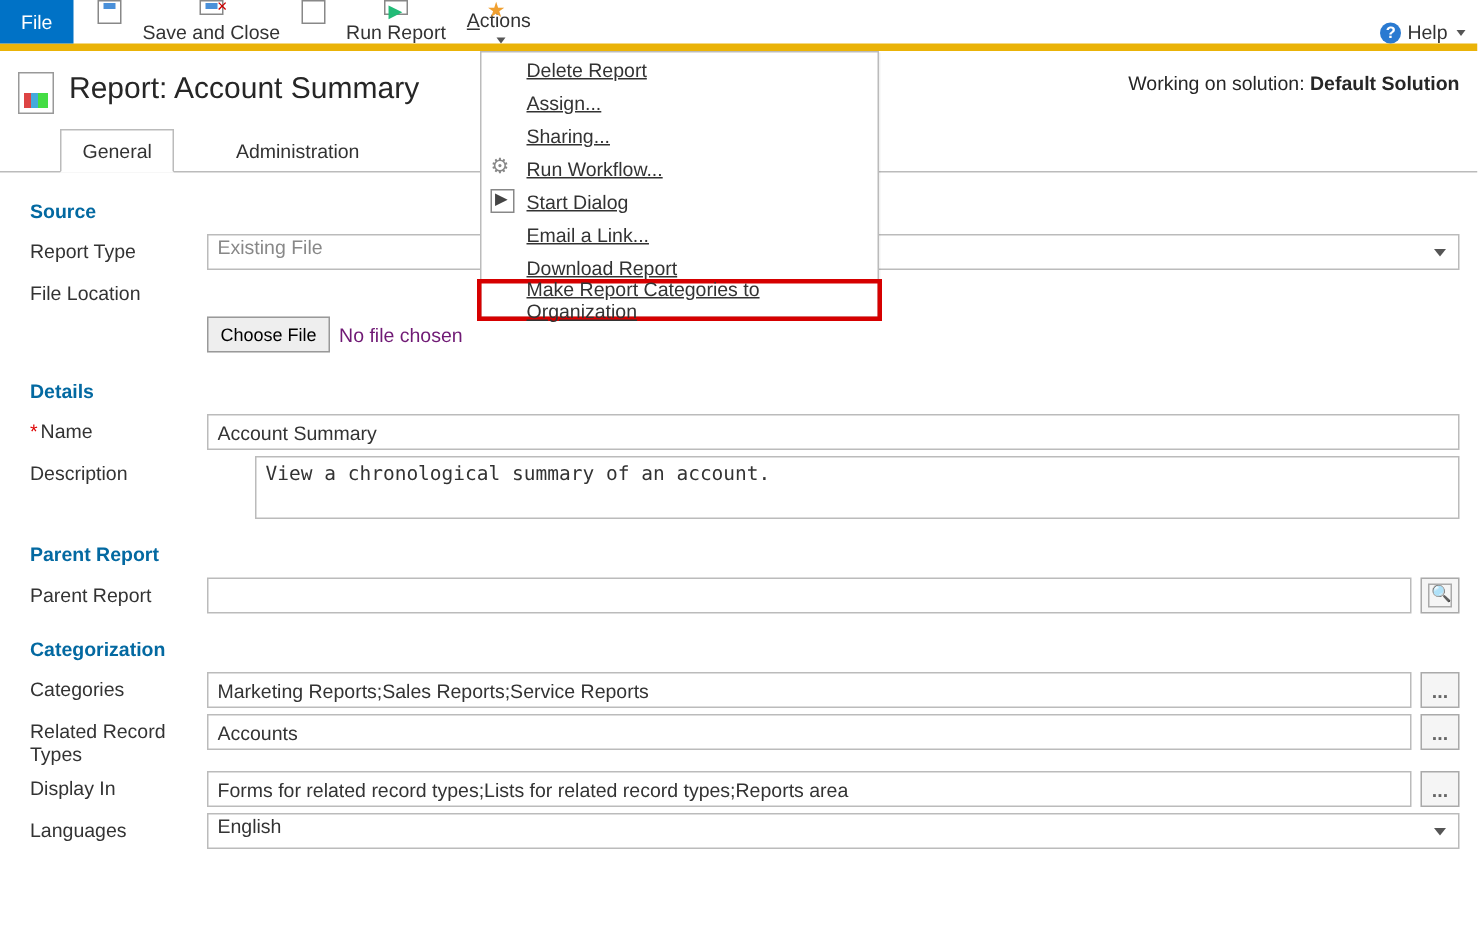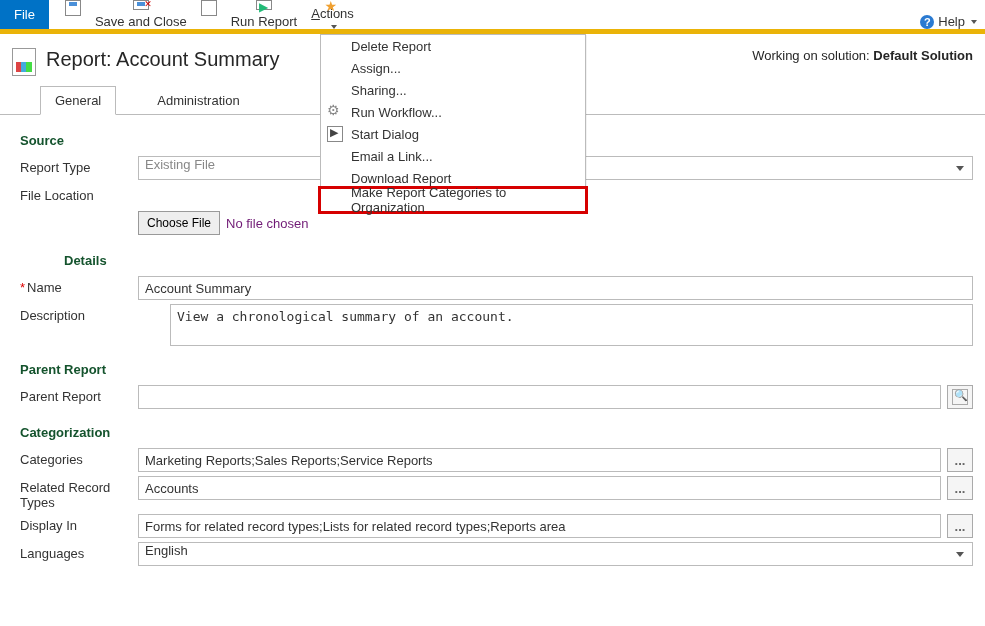--- a/index.html
+++ b/index.html
@@ -106,21 +106,21 @@
     margin-left: 26px;
   }
   .tab.active {
     border:1px solid #bbb;
     border-bottom:1px solid #fff;
     background:#fff;
     margin-bottom:-1px;
   }
   
   .form-body { padding: 10px 12px 20px 20px; }
-  .section-h { font-weight:600; font-size:13px; margin: 8px 0 8px 0; color:#14532d;}
+  .section-h { font-weight:600; font-size:13px; margin: 8px 0 8px 0; color:#0369a1;}
   .row { display:flex; align-items:flex-start; margin:4px 0; }
   .lbl { width:118px; font-size:13px; padding-top:4px; color:#333; display:flex; gap:2px;}
   .req { color:#d00; }
   .val { flex:1; display:flex; align-items:center; gap:6px;}
   .text-in {
     flex:1; height:24px; line-height:22px; padding:0 6px;
     border:1px solid #bbb; font-size:13px; color:#333; background:#fff;
   }
   .textarea-in {
     flex:1; height:42px; padding:4px 6px; border:1px solid #bbb;
@@ -147,21 +147,21 @@
   
   .actions-menu {
     position:absolute; left:320px; top:34px; width:266px;
     background:#fff; border:1px solid #bbb;
     z-index:50;
     box-shadow: 1px 1px 0 rgba(0,0,0,0.05);
   }
   .menu-item {
     display:flex; align-items:center; gap:8px;
     padding:4px 10px 4px 30px; font-size:13px; color:#333;
-    cursor:pointer; position:relative; height:22px;
+    cursor:pointer; position:relative; height:22px;text-decoration:underline;
   }
   .menu-item .m-ico { position:absolute; left:6px; width:16px;height:16px; }
   .highlight-box {
     position:absolute; border:3px solid #d60000;
     left:-3px; right:-3px; height:28px;
   }
 
   .no-file { color:#701a75; font-size:13px; margin-left:0;}
 </style>
 </head>
@@ -264,21 +264,21 @@
     <div class="val"></div>
   </div>
   <div class="row fl">
     <div class="lbl"></div>
     <div class="val">
       <button class="btn-small">Choose File</button>
       <span class="no-file">No file chosen</span>
     </div>
   </div>
 
-  <div class="section-h" style="margin-top:18px;margin-left:44px;">Details</div>
+  <div class="section-h" style="margin-top:18px;">Details</div>
   <div class="row">
     <div class="lbl">
         <span class="req">*</span>
         <span>Name</span>
       </div>
     <div class="val">
       <input class="text-in" value="Account Summary" style="">
     </div>
   </div>
   <div class="row">

